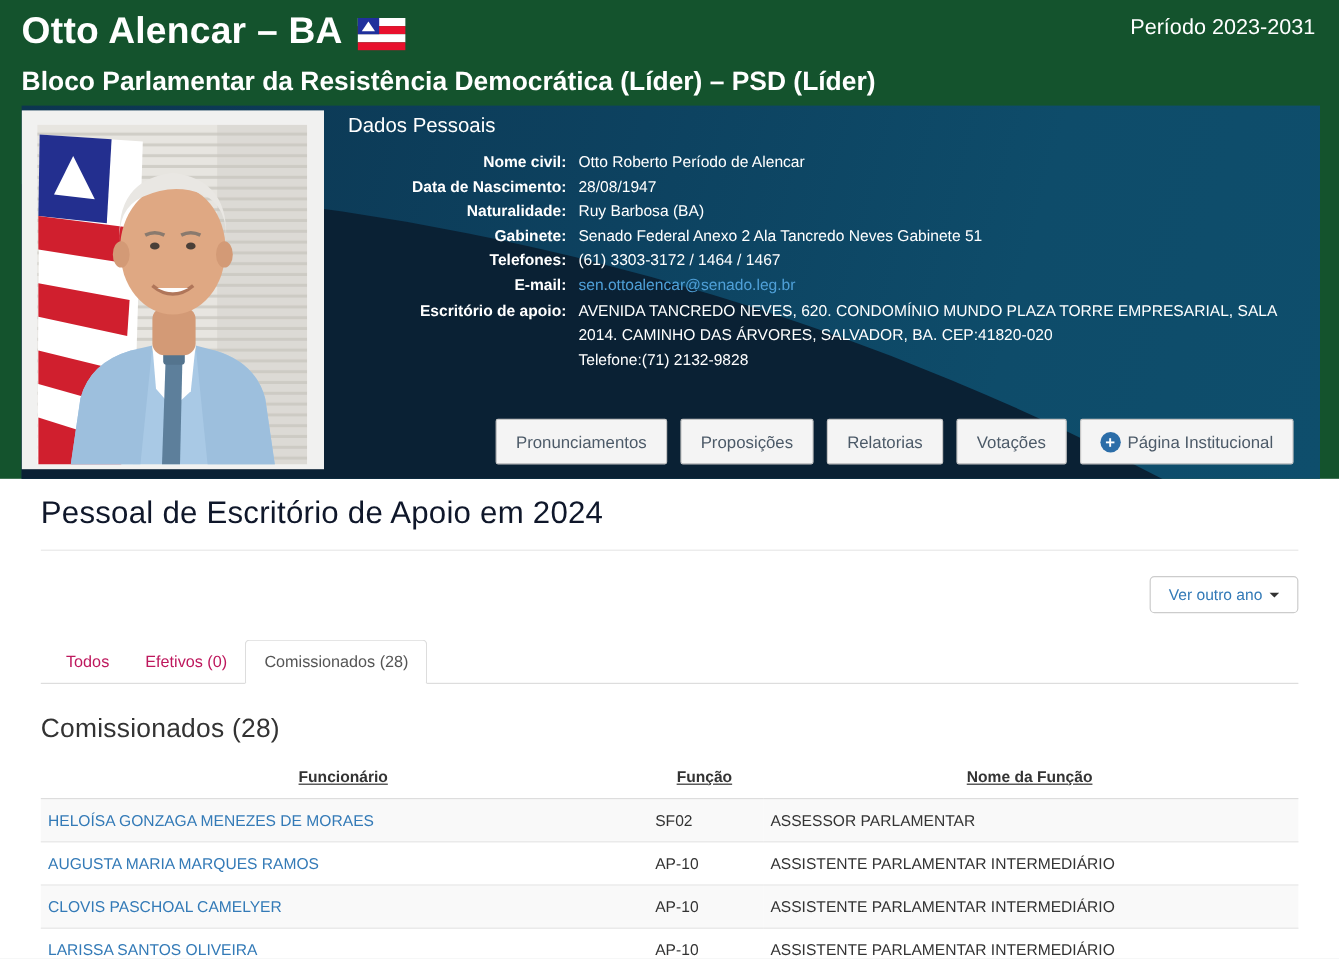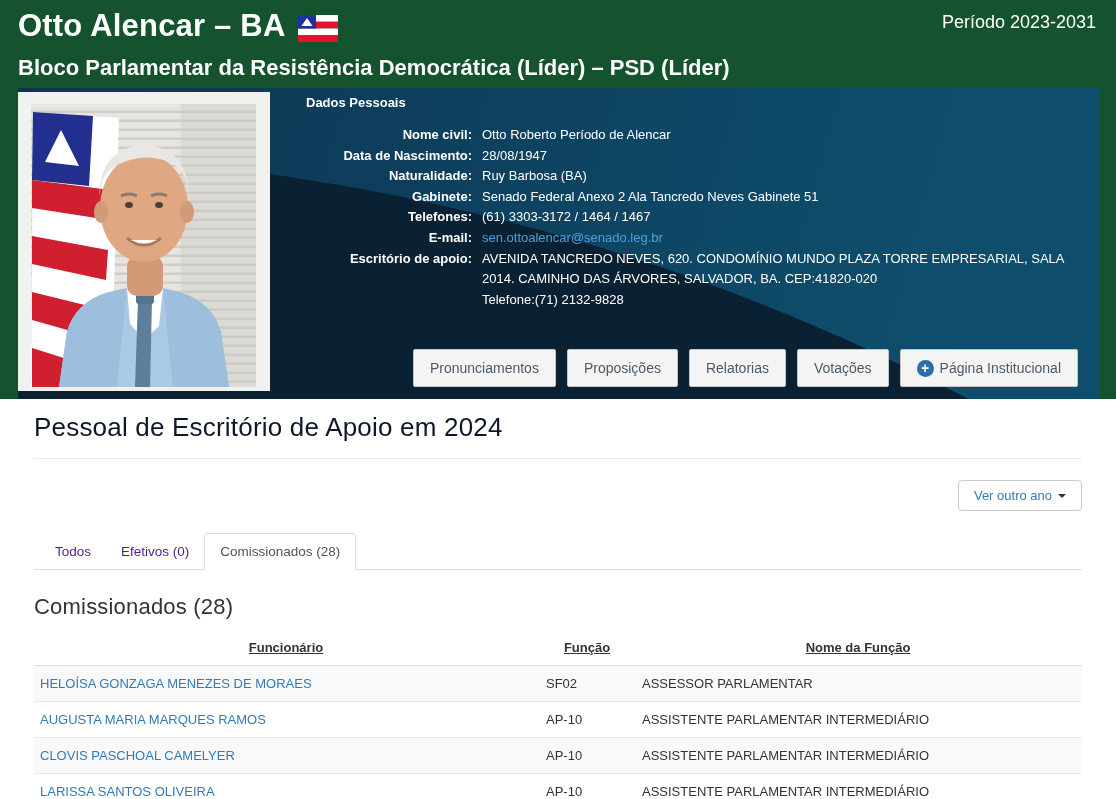--- a/index.html
+++ b/index.html
@@ -21,21 +21,21 @@
            overflow:hidden; }
   .curve-dark { position:absolute; width:4298px; height:4298px; border-radius:50%;
                 left:-2197px; top:65px; background:#0A2134; }
 
   
   .photo-card { position:absolute; left:0; top:4px; width:252px; height:299px;
                 background:#f1f1f0; z-index:3; }
   .photo-card svg { position:absolute; left:13px; top:12px; }
 
   .info { position:absolute; left:262px; top:0; right:6px; z-index:2; color:#fff; }
-  .info-title { margin:7px 0 0 26px; font-size:13px; font-weight:bold; }
+  .info-title { margin:7px 0 0 10px; font-size:17px; font-weight:normal; }
   .fields { position:absolute; left:0; top:37px; width:100%; font-size:13px; line-height:20.6px; }
   .frow { display:flex; }
   .flabel { width:192px; text-align:right; font-weight:bold; flex:0 0 192px; }
   .fvalue { padding-left:10px; width:600px; }
   .fvalue a { color:#4FA0D8; text-decoration:none; }
 
   .btn-row { position:absolute; right:22px; bottom:12px; display:flex; gap:11px; z-index:4; }
   .pbtn { background:#f4f4f4; border:1px solid #c6c6c6; border-radius:2px; color:#4C5A68;
           font-size:14px; padding:9px 16px; height:38px; display:flex; align-items:center; gap:6px;
           cursor:pointer; font-family:"Liberation Sans", sans-serif; }
@@ -48,21 +48,21 @@
   h1.page-title { font-size:26px; font-weight:normal; color:#0f172a; margin-top:13px; letter-spacing:0.2px; }
   .divider { border:none; border-top:1px solid #e8e8e8; margin-top:15px; }
   .year-row { display:flex; justify-content:flex-end; margin-top:21px; }
   .year-btn { background:#fff; border:1px solid #ccc; border-radius:4px; padding:7px 15px;
               font-size:13px; color:#337AB7; display:flex; align-items:center; gap:6px; cursor:pointer;
               font-family:"Liberation Sans", sans-serif;text-align:center; }
   .caret { width:0; height:0; border-left:4px solid transparent; border-right:4px solid transparent;
            border-top:4px solid #333; display:inline-block; }
 
   .tabs { margin-top:22px; border-bottom:1px solid #ddd; display:flex; align-items:flex-end; padding-left:6px; }
-  .tab { font-size:13.5px; color:#4c1d95; padding:10px 15px; cursor:pointer; margin-bottom:0; }
+  .tab { font-size:13.5px; color:#be185d; padding:10px 15px; cursor:pointer; margin-bottom:0; }
   .tab.active { color:#555; background:#fff; border:1px solid #ddd; border-bottom:1px solid #fff;
                 margin-bottom:-1px; border-radius:4px 4px 0 0; cursor:default; }
 
   h2.section-title { font-size:22px; font-weight:normal; color:#333; margin-top:24px; letter-spacing:0.2px; }
 
   table.staff { width:100%; border-collapse:collapse; margin-top:12px; font-size:13px; }
   table.staff th { text-align:center; color:#333; font-weight:bold; padding:8px 8px 10px 6px;
                    border-bottom:1px solid #ddd;text-decoration:underline; }
   table.staff td { color:#333; padding:10px 8px 10px 6px; border-bottom:1px solid #e7e7e7; }
   table.staff tbody tr:nth-child(odd) { background:#f9f9f9; }

